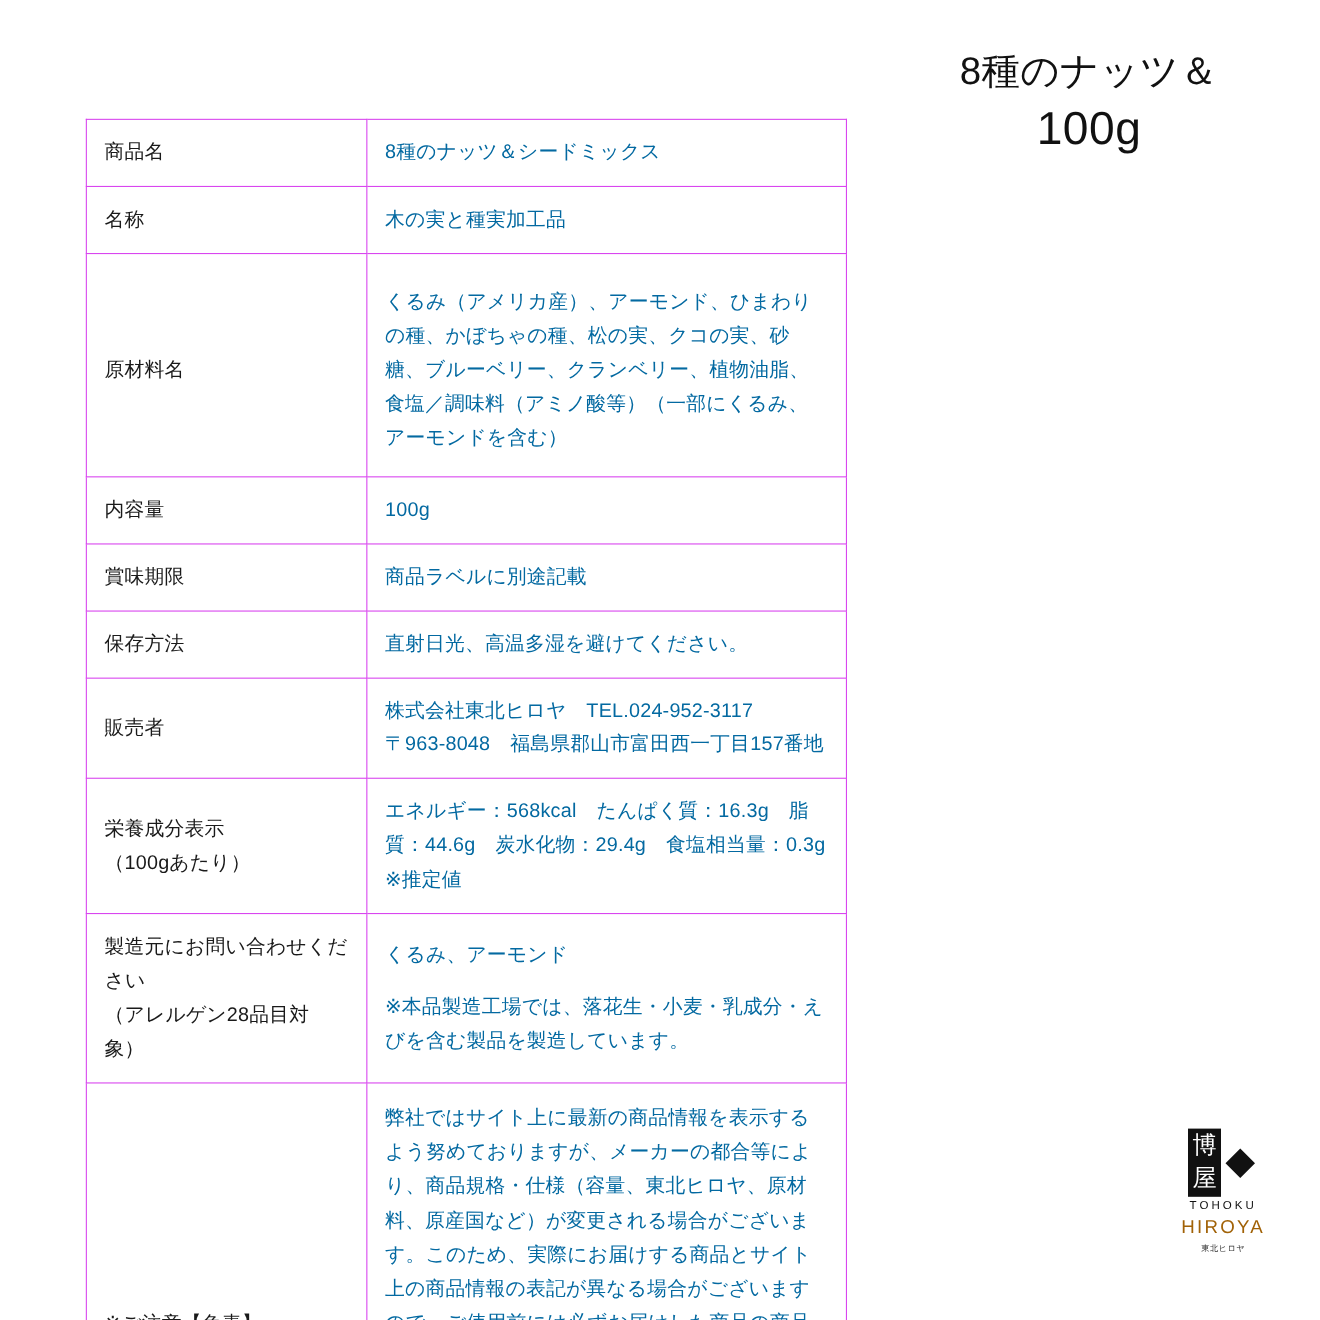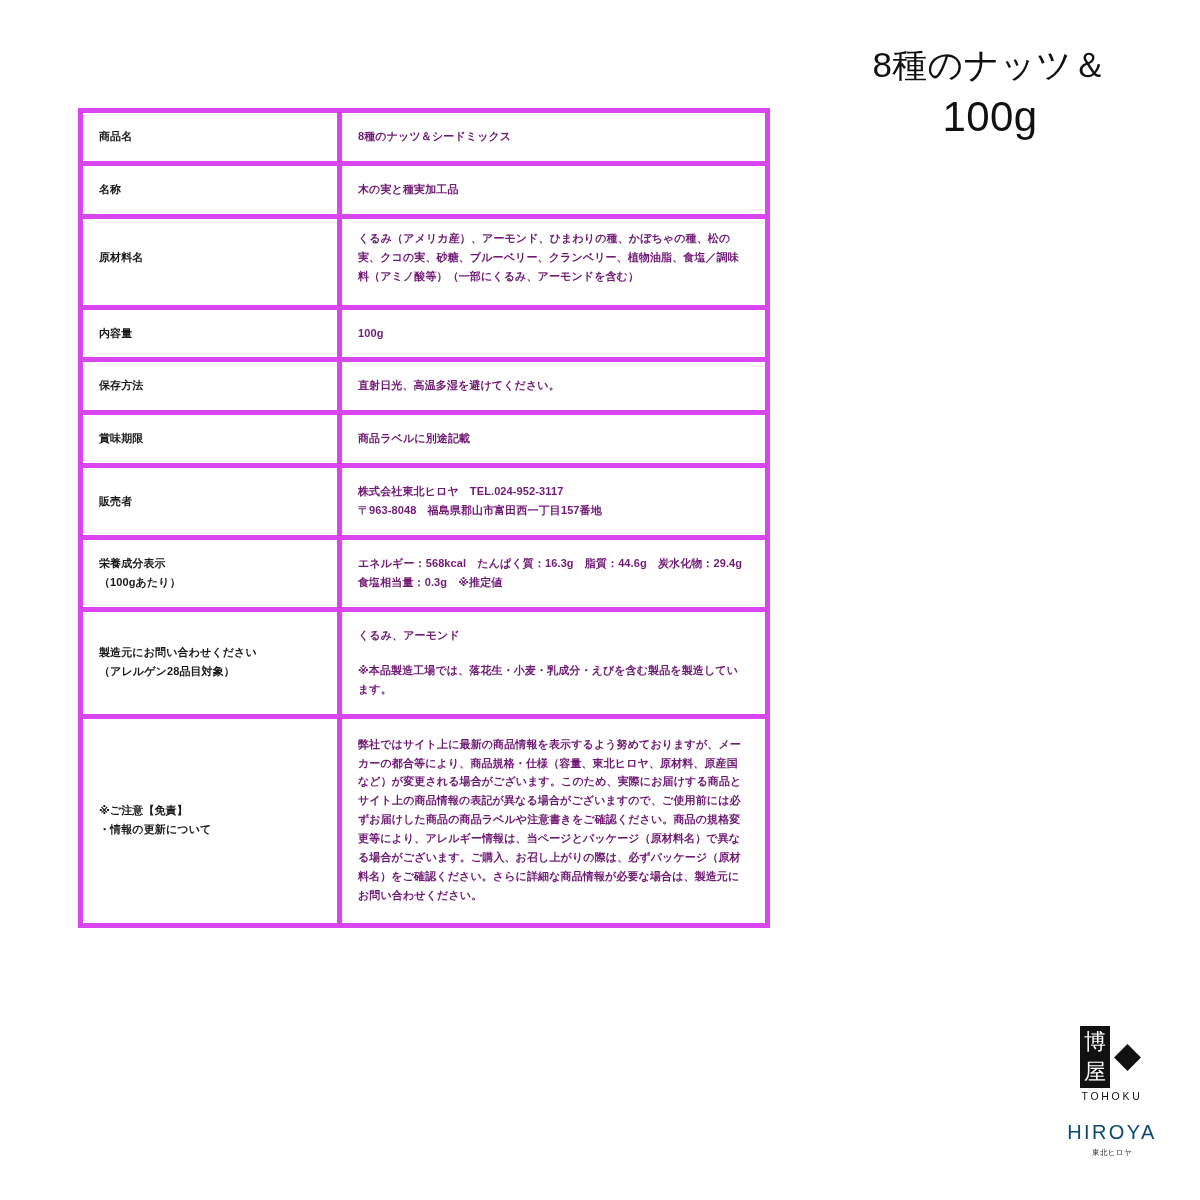--- a/index.html
+++ b/index.html
@@ -25,49 +25,48 @@
   
   .spec-table {
     position: absolute;
     left: 78px;
     top: 108px;
     width: 692px;
     border-collapse: collapse;
     table-layout: fixed;
   }
   .spec-table td {
-    border: 5px solid #d946ef;
+    border: 1px solid #d946ef;
     vertical-align: middle;
     padding: 14px 16px 15px 16px;
-    font-size: 11px;
+    font-size: 18px;
     line-height: 1.72;
     letter-spacing: 0.01em;
-    font-weight: bold;
   }
   .spec-table td.label {
     width: 222px;
     color: #1a1a1a;
   }
   .spec-table td.value {
-    color: #701a75;
+    color: #0369a1;
   }
   .spec-table td.label .sub {
     display: block;
   }
   .value .para {
     margin: 0;
   }
   .value .para + .para {
     margin-top: 16px;
   }
   .value .line {
     display: block;
   }
 
-  .row-ingredients td { padding-top: 10px; padding-bottom: 19px; margin-top: 20px; }
+  .row-ingredients td { padding-top: 28px; padding-bottom: 19px; margin-top: 20px; }
   .row-notice td.label { line-height: 1.7; }
   .row-notice td.value { padding-top: 16px; padding-bottom: 18px; }
 
   
   .title-block {
     position: absolute;
     left: 820px;
     top: 40px;
     width: 340px;
     text-align: center;
@@ -134,25 +133,25 @@
     transform: rotate(45deg);
   }
   .logo-sub {
     margin-top: 2px;
     font-size: 10.5px;
     letter-spacing: 0.26em;
     color: #111111;
     font-family: "Liberation Sans", sans-serif;
   }
   .logo-name {
-    font-size: 20px;
+    font-size: 17px;
     letter-spacing: 0.12em;
-    color: #0c4a6e;
+    color: #a16207;
     font-family: "Liberation Sans", sans-serif;
-    margin-top: 19px;
+    margin-top: 4px;
   }
   .logo-jp {
     margin-top: 4px;
     font-size: 7.5px;
     letter-spacing: 0.05em;
     color: #333333;
   }
 </style>
 </head>
 <body>
@@ -171,26 +170,26 @@
       </tr>
       <tr class="row-ingredients">
         <td class="label">原材料名</td>
         <td class="value">くるみ（アメリカ産）、アーモンド、ひまわりの種、かぼちゃの種、松の実、クコの実、砂糖、ブルーベリー、クランベリー、植物油脂、食塩／調味料（アミノ酸等）（一部にくるみ、アーモンドを含む）</td>
       </tr>
       <tr>
         <td class="label">内容量</td>
         <td class="value">100g</td>
       </tr>
       <tr>
+        <td class="label">賞味期限</td>
+        <td class="value">商品ラベルに別途記載</td>
+      </tr>
+      <tr>
         <td class="label">保存方法</td>
         <td class="value">直射日光、高温多湿を避けてください。</td>
-      </tr>
-      <tr>
-        <td class="label">賞味期限</td>
-        <td class="value">商品ラベルに別途記載</td>
       </tr>
       <tr>
         <td class="label">販売者</td>
         <td class="value">
           <span class="line">株式会社東北ヒロヤ　TEL.024-952-3117</span>
           <span class="line">〒963-8048　福島県郡山市富田西一丁目157番地</span>
         </td>
       </tr>
       <tr>
         <td class="label">

